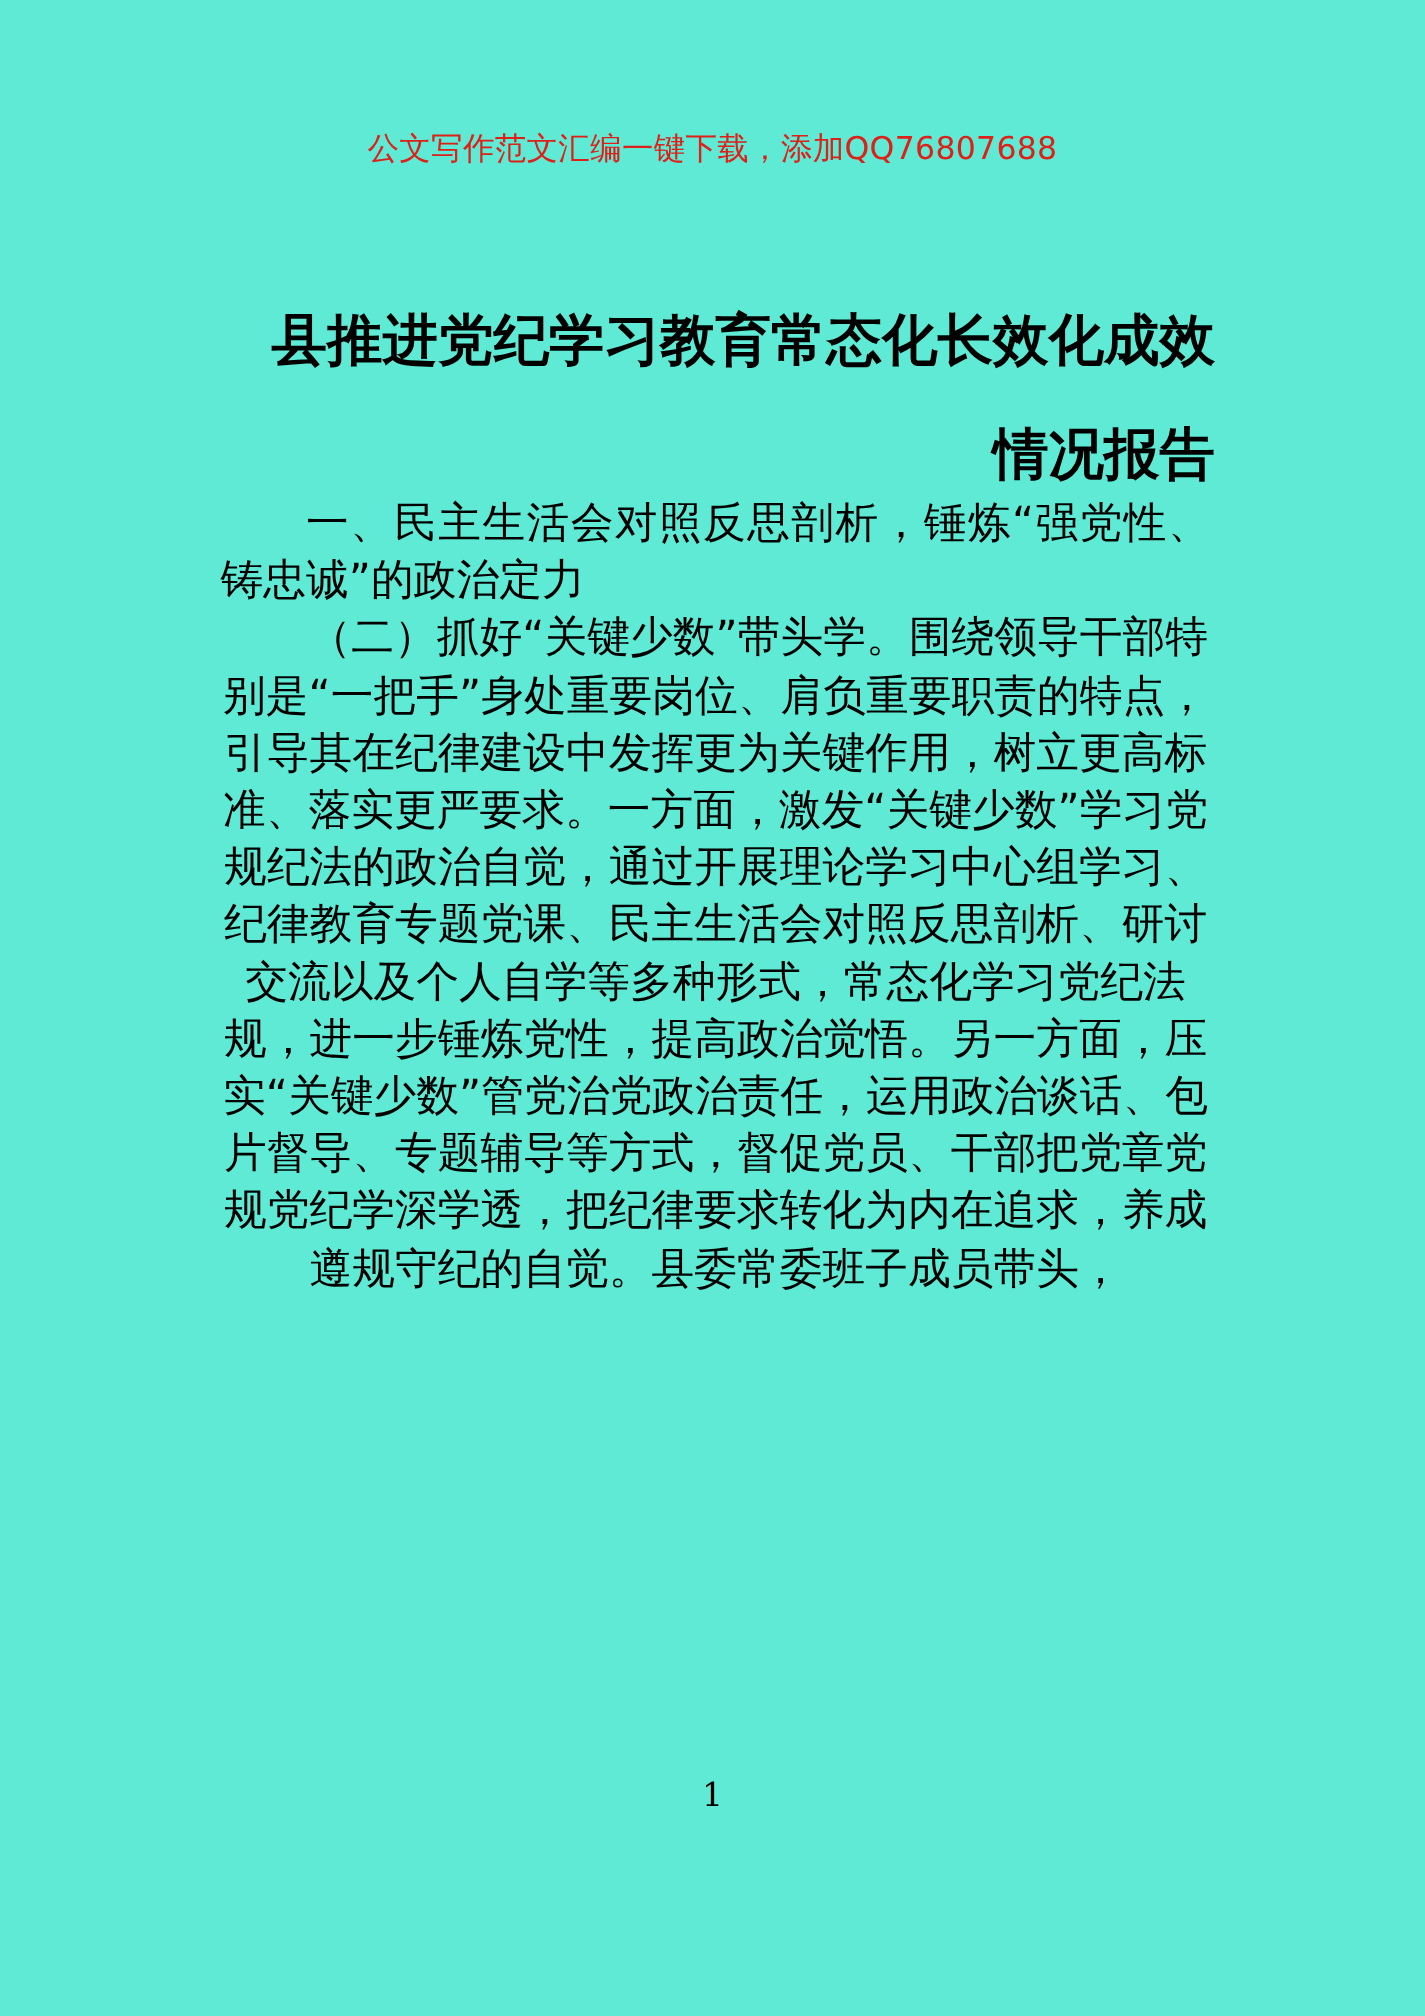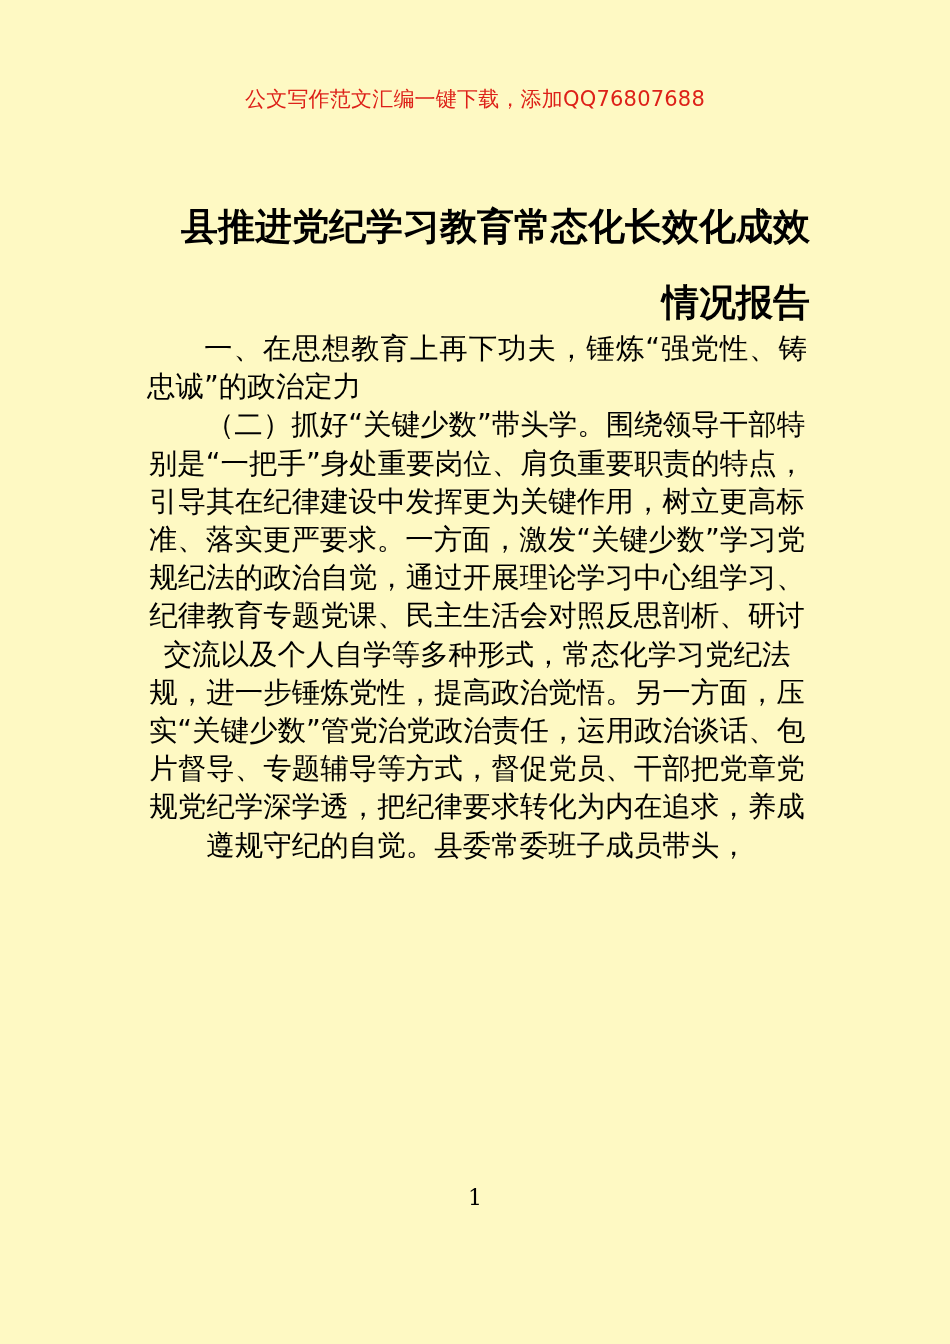--- a/index.html
+++ b/index.html
@@ -7,21 +7,21 @@
     padding: 0;
     background: #ffffff;
   }
   body {
     font-family: "DejaVu Sans", "Liberation Sans", sans-serif;
   }
   #page {
     position: relative;
     width: 950px;
     height: 1344px;
-    background: #fef9c3;
+    background: #5eead4;
     overflow: hidden;
     box-sizing: border-box;
   }
 
   
   .promo-header {
     position: absolute;
     top: 84px;
     left: 0;
     width: 950px;
@@ -88,19 +88,19 @@
 </head>
 <body>
 
 <div id="page">
 
   <div class="promo-header">公文写作范文汇编一键下载，添加QQ76807688</div>
 
   <h1 class="doc-title">县推进党纪学习教育常态化长效化成效情况报告</h1>
 
   <div class="body-block">
-    <p class="para indent">一、在思想教育上再下功夫，锤炼“强党性、铸忠诚”的政治定力</p>
+    <p class="para indent">一、民主生活会对照反思剖析，锤炼“强党性、铸忠诚”的政治定力</p>
     <p class="para indent">（二）抓好“关键少数”带头学。围绕领导干部特别是“一把手”身处重要岗位、肩负重要职责的特点，引导其在纪律建设中发挥更为关键作用，树立更高标准、落实更严要求。一方面，激发“关键少数”学习党规纪法的政治自觉，通过开展理论学习中心组学习、纪律教育专题党课、民主生活会对照反思剖析、研讨交流以及个人自学等多种形式，常态化学习党纪法规，进一步锤炼党性，提高政治觉悟。另一方面，压实“关键少数”管党治党政治责任，运用政治谈话、包片督导、专题辅导等方式，督促党员、干部把党章党规党纪学深学透，把纪律要求转化为内在追求，养成遵规守纪的自觉。县委常委班子成员带头，</p>
   </div>
 
   <div class="page-number">1</div>
 
 </div>
 
 </body></html>

